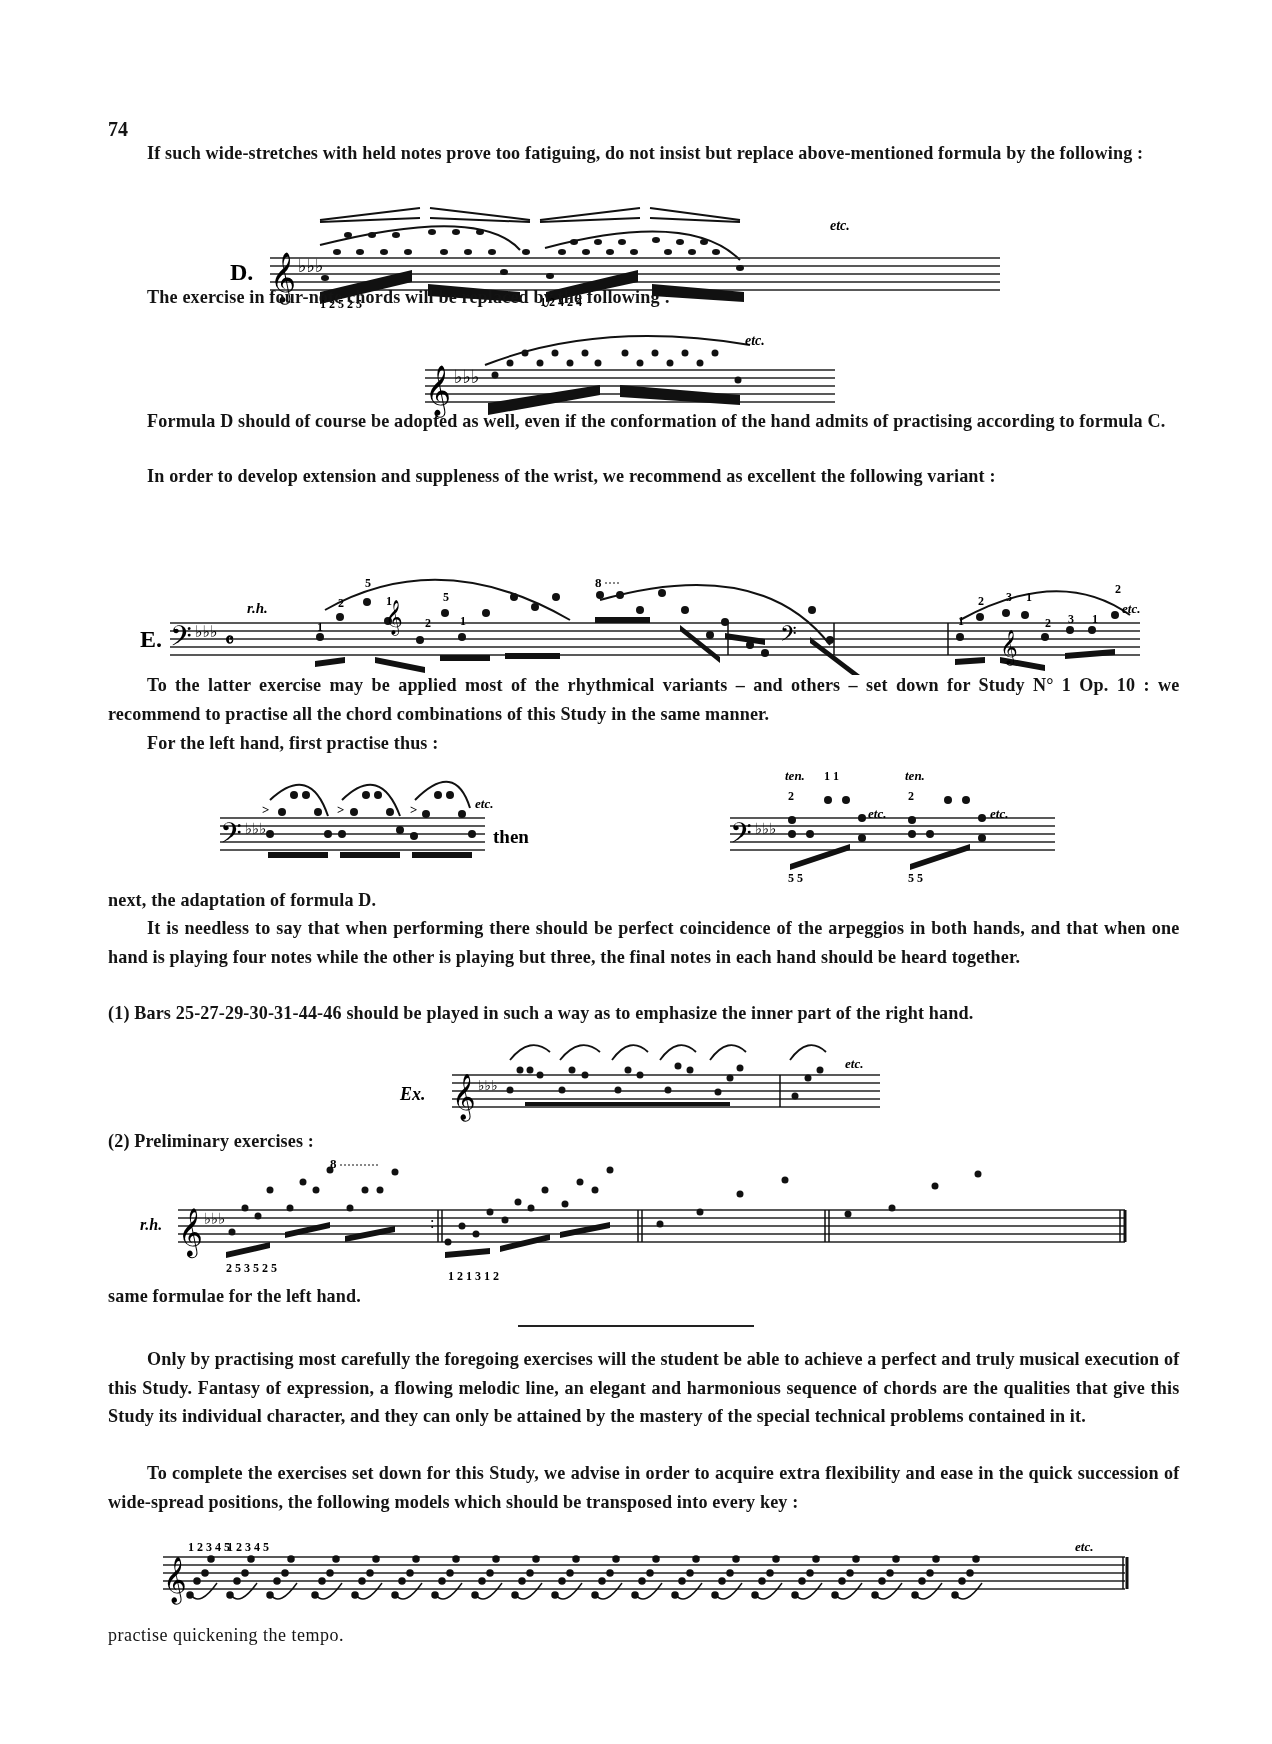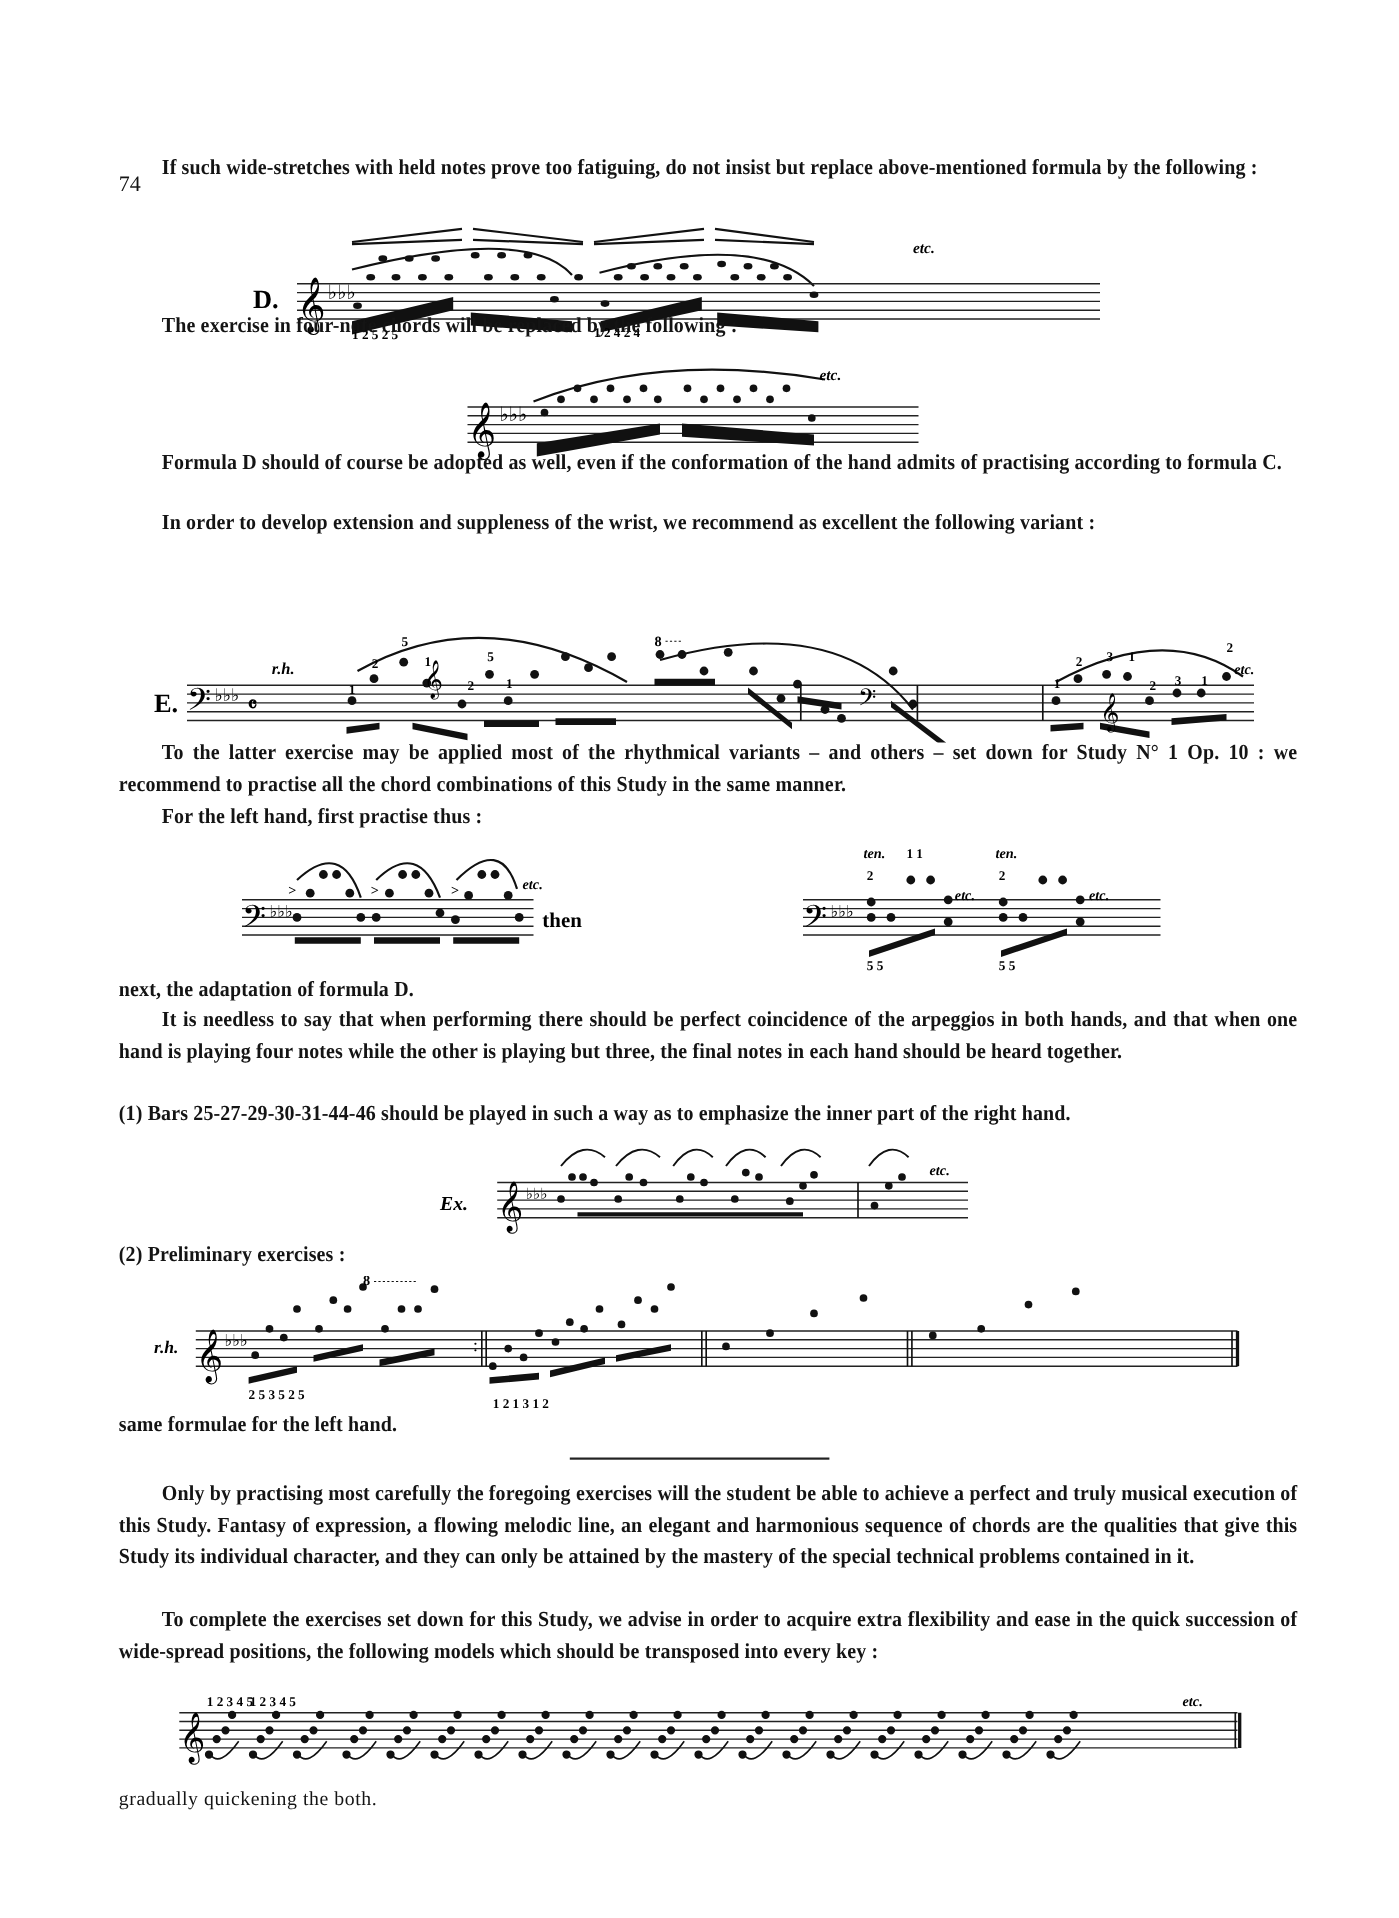--- a/index.html
+++ b/index.html
@@ -1,18 +1,18 @@
 <!DOCTYPE html>
 <html><head>
 <meta charset="utf-8">
 <style>
   html, body { margin:0; padding:0; background:#ffffff; }
   body { width:1272px; height:1744px; position:relative; overflow:hidden;
          font-family:"Liberation Serif","DejaVu Serif",serif; color:#141414; }
-  .page-num { position:absolute; left:108px; top:118px; font-size:20px; font-weight:normal;margin-top:39px; }
+  .page-num { position:absolute; left:108px; top:118px; font-size:20px; font-weight:bold; }
   .para { position:absolute; left:108px; width:1072px; font-size:19.5px; line-height:28.5px;
           font-weight:bold; letter-spacing:0.15px; text-align:justify; transform:scaleX(0.93);
           transform-origin:left top; width:1152px; }
   .indent { text-indent:42px; }
   .b { font-weight:900; }
   .staff { position:absolute; }
   .staff svg { display:block; }
   .lbl { font-family:"Liberation Serif",serif; font-weight:bold; }
   .rule { position:absolute; left:518px; top:1325px; width:236px; height:2px; background:#222; }
   .caption { position:absolute; left:108px; top:1625px; font-size:18px; font-weight:normal; letter-spacing:0.5px; }
@@ -596,13 +596,13 @@
           <circle cx="56" cy="24" r="3"></circle>
           <path d="M36 60 Q45 72 62 48" fill="none"></path>
         </g>
     </g>
     <text x="920" y="16" font-size="13" font-style="italic" font-weight="bold">etc.</text>
     <line x1="968" y1="22" x2="968" y2="54" stroke="#111" stroke-width="1.5"></line>
       <line x1="972" y1="22" x2="972" y2="54" stroke="#111" stroke-width="3"></line>
   </svg>
 </div>
 
-<div class="caption">gradually quickening the both.</div>
+<div class="caption">practise quickening the tempo.</div>
 
 </body></html>

